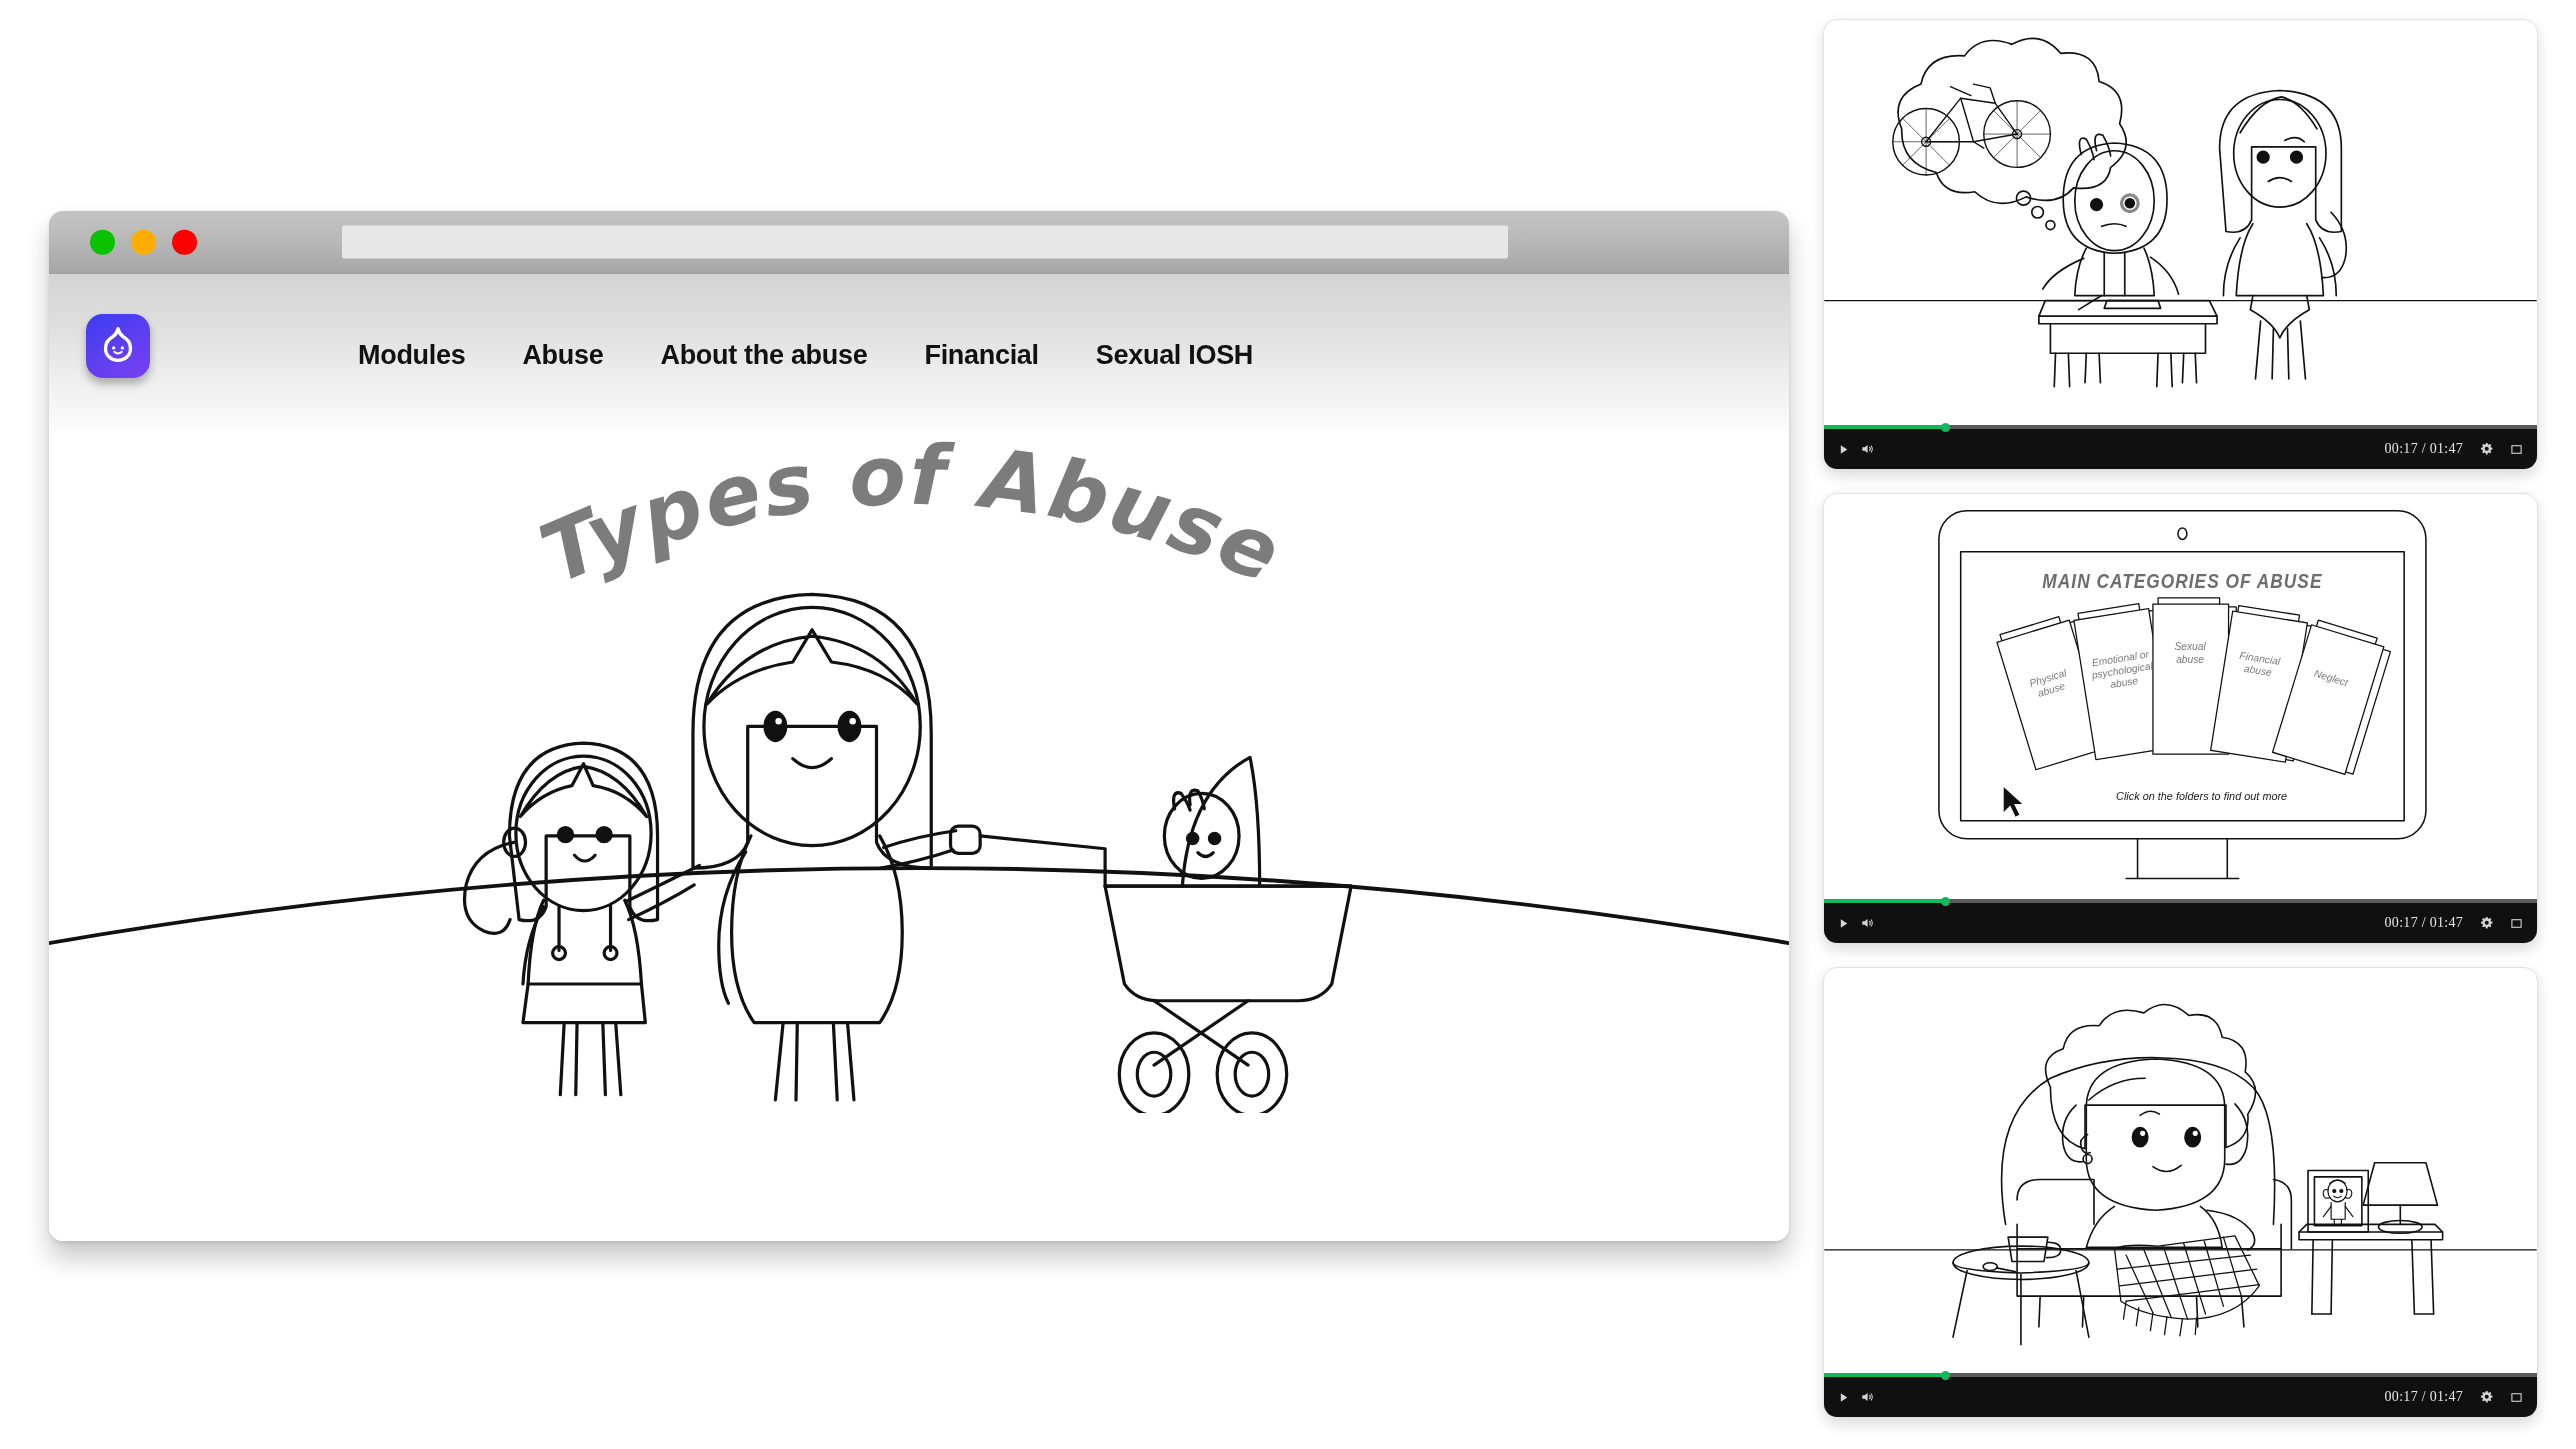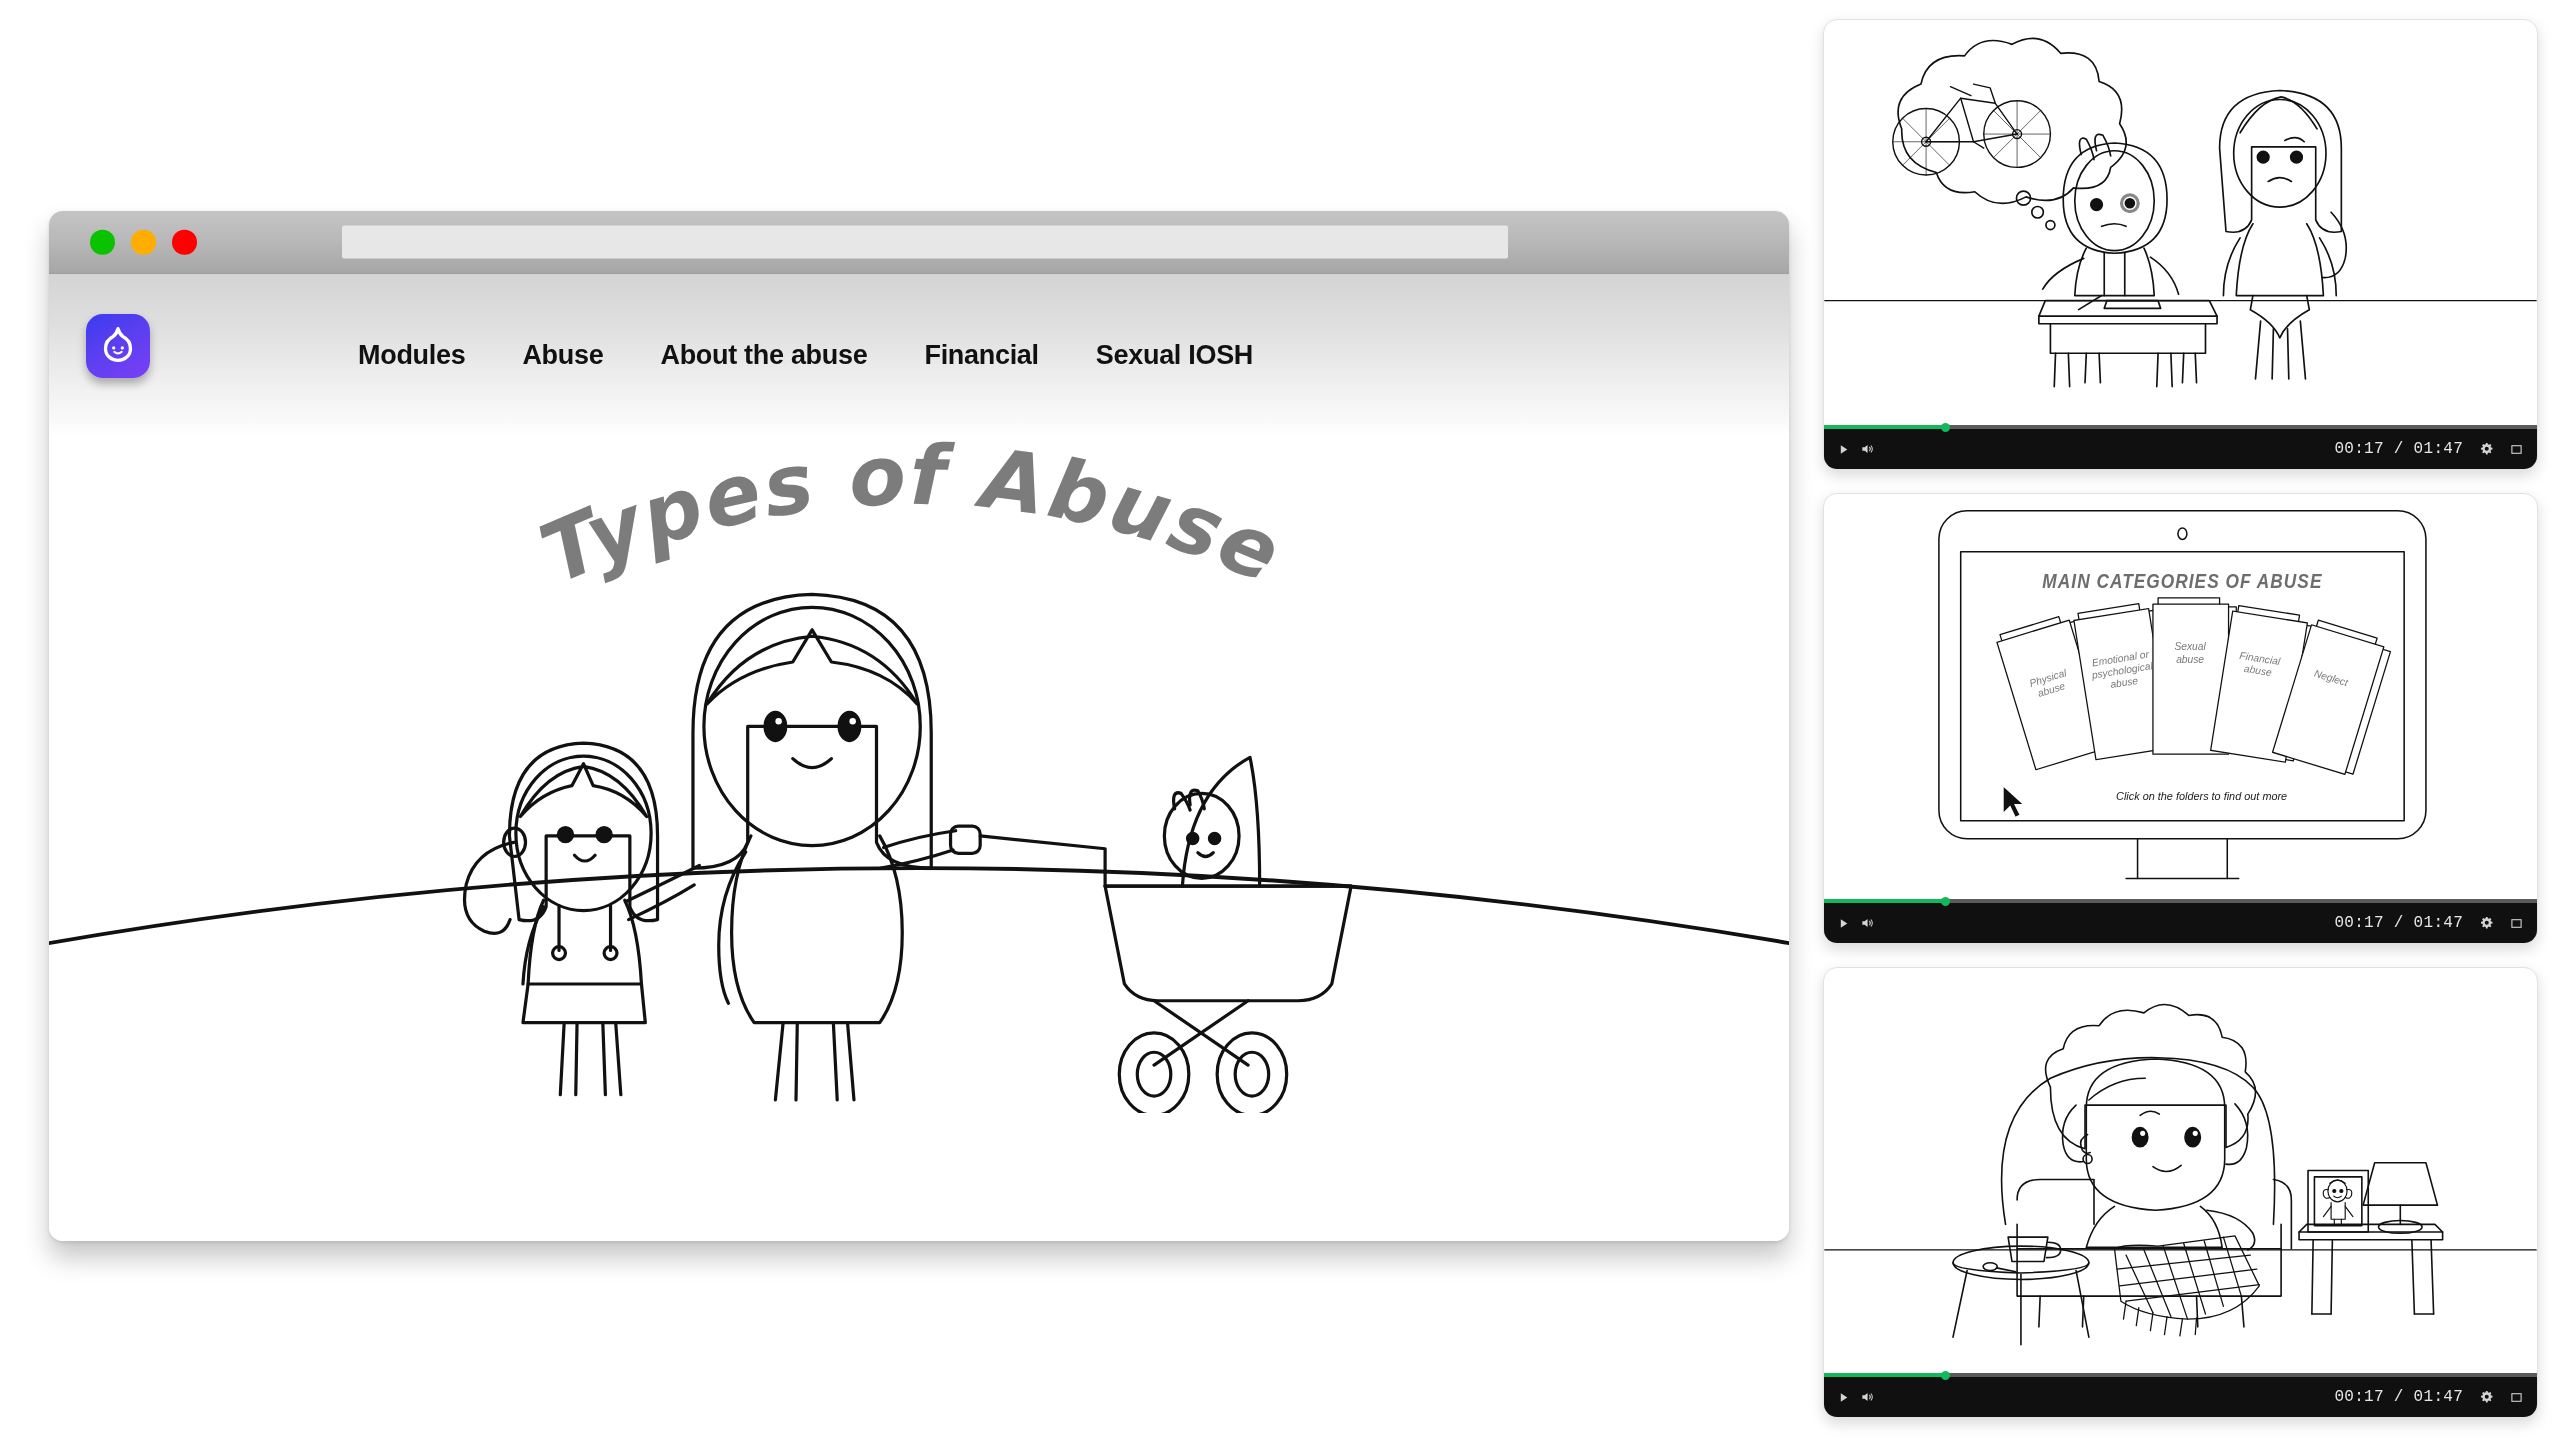--- a/index.html
+++ b/index.html
@@ -73,22 +73,22 @@
   .vstage svg { width:100%; height:100%; display:block; }
 
   .vcontrols { position:absolute; left:0; right:0; bottom:0; height:44px; background:#101010; }
   .vtrack { position:absolute; left:0; right:0; top:0; height:3.9px; background:#5b5b5b; }
   .vfill { position:absolute; left:0; top:0; height:3.9px; background:#13b85c; }
   .vknob { position:absolute; top:-2.6px; width:9.7px; height:9.7px; border-radius:50%; background:#13b85c; }
   .vrow { position:absolute; left:0; right:0; top:3.9px; bottom:0; display:flex; align-items:center; }
   .vleft { display:flex; align-items:center; gap:10.3px; margin-left:13px; }
   .vright { display:flex; align-items:center; gap:16.7px; margin-left:auto; margin-right:14px; }
   .vicon { fill:#d4d4d4; display:block; }
-  .vtime { color:#e6e6e6; font-size:16px; letter-spacing:0.3px; white-space:nowrap;
-           font-family:Liberation Mono, monospace; }
+  .vtime { color:#e6e6e6; font-size:14px; letter-spacing:0.3px; white-space:nowrap;
+           font-family:Liberation Serif, serif; }
 </style>
 </head>
 <body>
 
 <div class="stage">
 
   <div class="browser">
 
     <div class="titlebar">
       <div class="dots">

